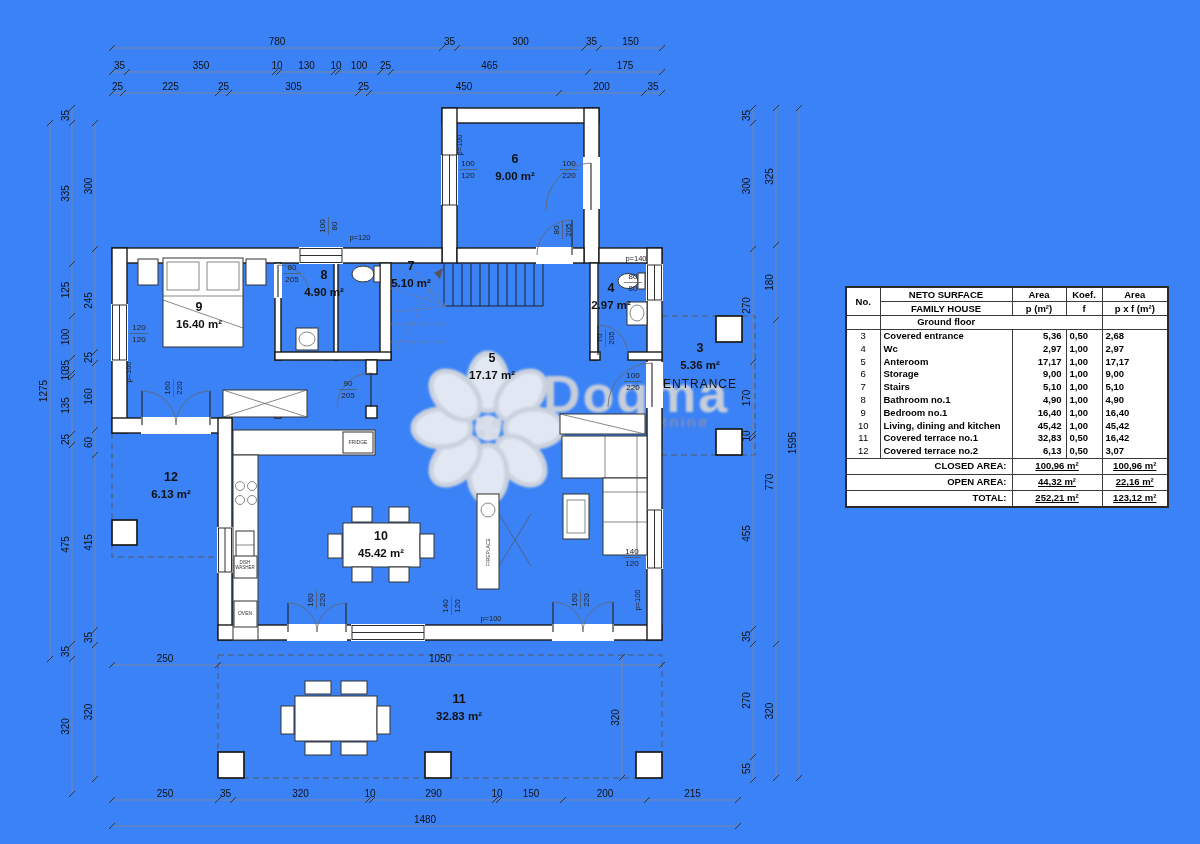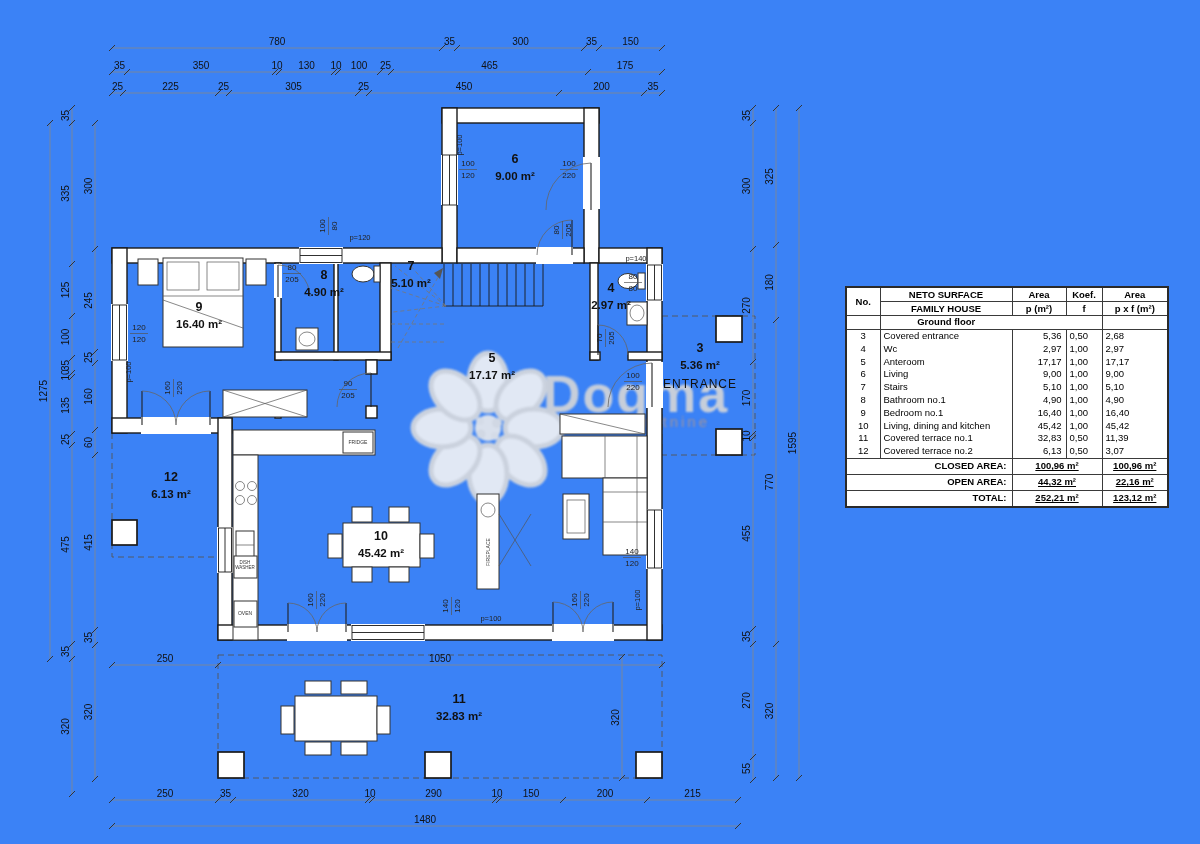--- a/index.html
+++ b/index.html
@@ -29,21 +29,21 @@
   .wm-text{font-size:52px;font-weight:bold;fill:#d7d7d7;letter-spacing:2px;}
   .wm-sub{font-size:15px;fill:#e8a05e;letter-spacing:3px;opacity:.65;}
 
   
   .area-table{position:absolute;left:845px;top:286px;width:322px;background:#fff;}
   .area-table table{border-collapse:collapse;width:100%;border:2px solid #2a2a2a;table-layout:fixed;padding-left:23px;}
   .area-table th{font-size:9.5px;font-weight:bold;padding:1px 2px;text-align:center;}
   .area-table td{font-size:9.5px;padding:0 3px;line-height:12.8px;white-space:nowrap;overflow:hidden;}
   .area-table thead{border-bottom:1px solid #3a3a3a;}
   .area-table thead tr:first-child{border-bottom:1px solid #3a3a3a;}
-  .bl{border-left:1px solid #3a3a3a;}
+  .bl{border-left:1px solid #3a3a3a;font-weight:bold;}
   .nb{border-left:none !important;}
   .c1{text-align:center;}
   .c2{text-align:left;}
   .c3{text-align:right;padding-right:4px !important;}
   .c4,.c5{text-align:left;}
   .sec{font-weight:bold;text-align:center !important;}
   .section-row{border-bottom:1px solid #3a3a3a;}
   .section-row td{height:13px;}
   .summary-row{border-top:1px solid #3a3a3a;}
   .summary-row td{font-weight:bold;height:15px;}
@@ -718,21 +718,21 @@
           </tr>
           <tr>
             <td class="c1" colspan="1">5</td>
             <td class="c2 bl" colspan="1">Anteroom</td>
             <td class="c3 bl" colspan="1">17,17</td>
             <td class="c4 bl" colspan="1">1,00</td>
             <td class="c5 bl" colspan="1">17,17</td>
           </tr>
           <tr>
             <td class="c1" colspan="1">6</td>
-            <td class="c2 bl" colspan="1">Living</td>
+            <td class="c2 bl" colspan="1">Storage</td>
             <td class="c3 bl" colspan="1">9,00</td>
             <td class="c4 bl" colspan="1">1,00</td>
             <td class="c5 bl" colspan="1">9,00</td>
           </tr>
           <tr>
             <td class="c1" colspan="1">7</td>
             <td class="c2 bl" colspan="1">Stairs</td>
             <td class="c3 bl" colspan="1">5,10</td>
             <td class="c4 bl" colspan="1">1,00</td>
             <td class="c5 bl" colspan="1">5,10</td>
@@ -756,21 +756,21 @@
             <td class="c2 bl" colspan="1">Living, dining and kitchen</td>
             <td class="c3 bl" colspan="1">45,42</td>
             <td class="c4 bl" colspan="1">1,00</td>
             <td class="c5 bl" colspan="1">45,42</td>
           </tr>
           <tr>
             <td class="c1" colspan="1">11</td>
             <td class="c2 bl" colspan="1">Covered terrace no.1</td>
             <td class="c3 bl" colspan="1">32,83</td>
             <td class="c4 bl" colspan="1">0,50</td>
-            <td class="c5 bl" colspan="1">11,39</td>
+            <td class="c5 bl" colspan="1">16,42</td>
           </tr>
           <tr>
             <td class="c1" colspan="1">12</td>
             <td class="c2 bl" colspan="1">Covered terrace no.2</td>
             <td class="c3 bl" colspan="1">6,13</td>
             <td class="c4 bl" colspan="1">0,50</td>
             <td class="c5 bl" colspan="1">3,07</td>
           </tr>
           <tr class="summary-row">
             <td class="lab" colspan="2">CLOSED AREA:</td>

